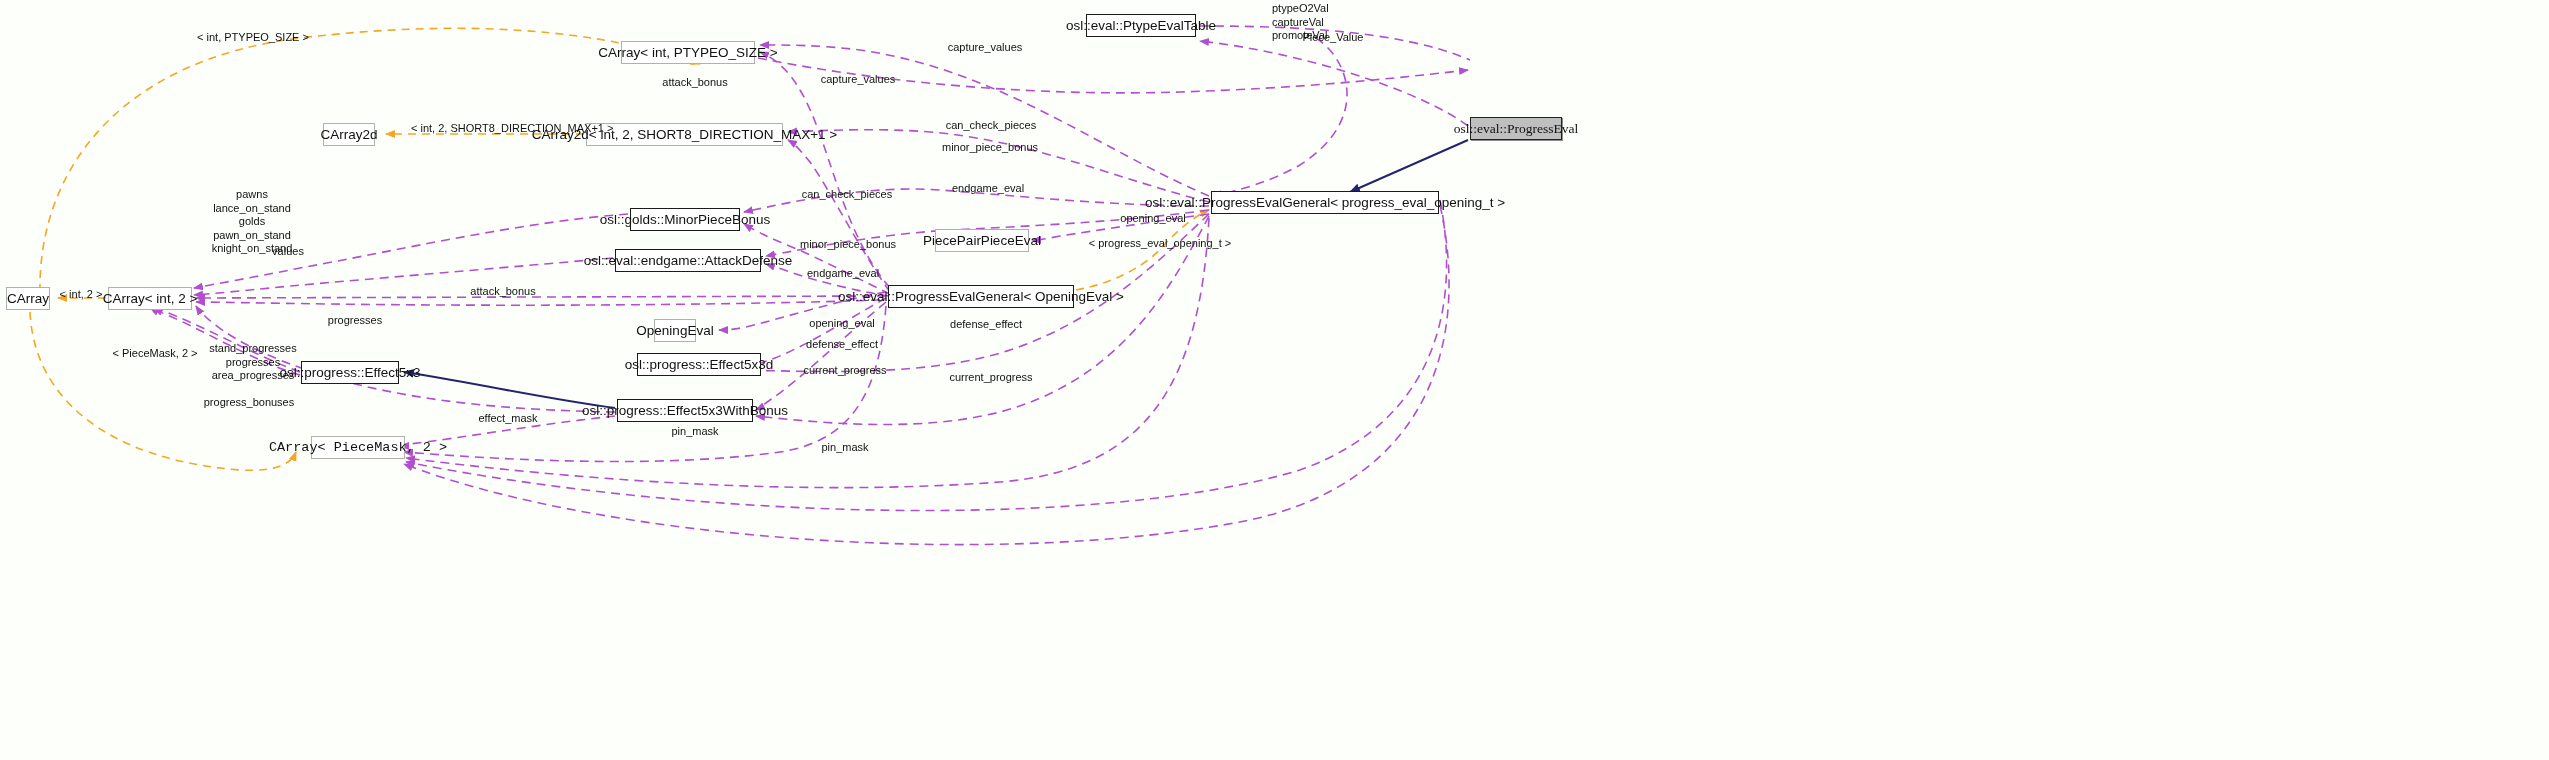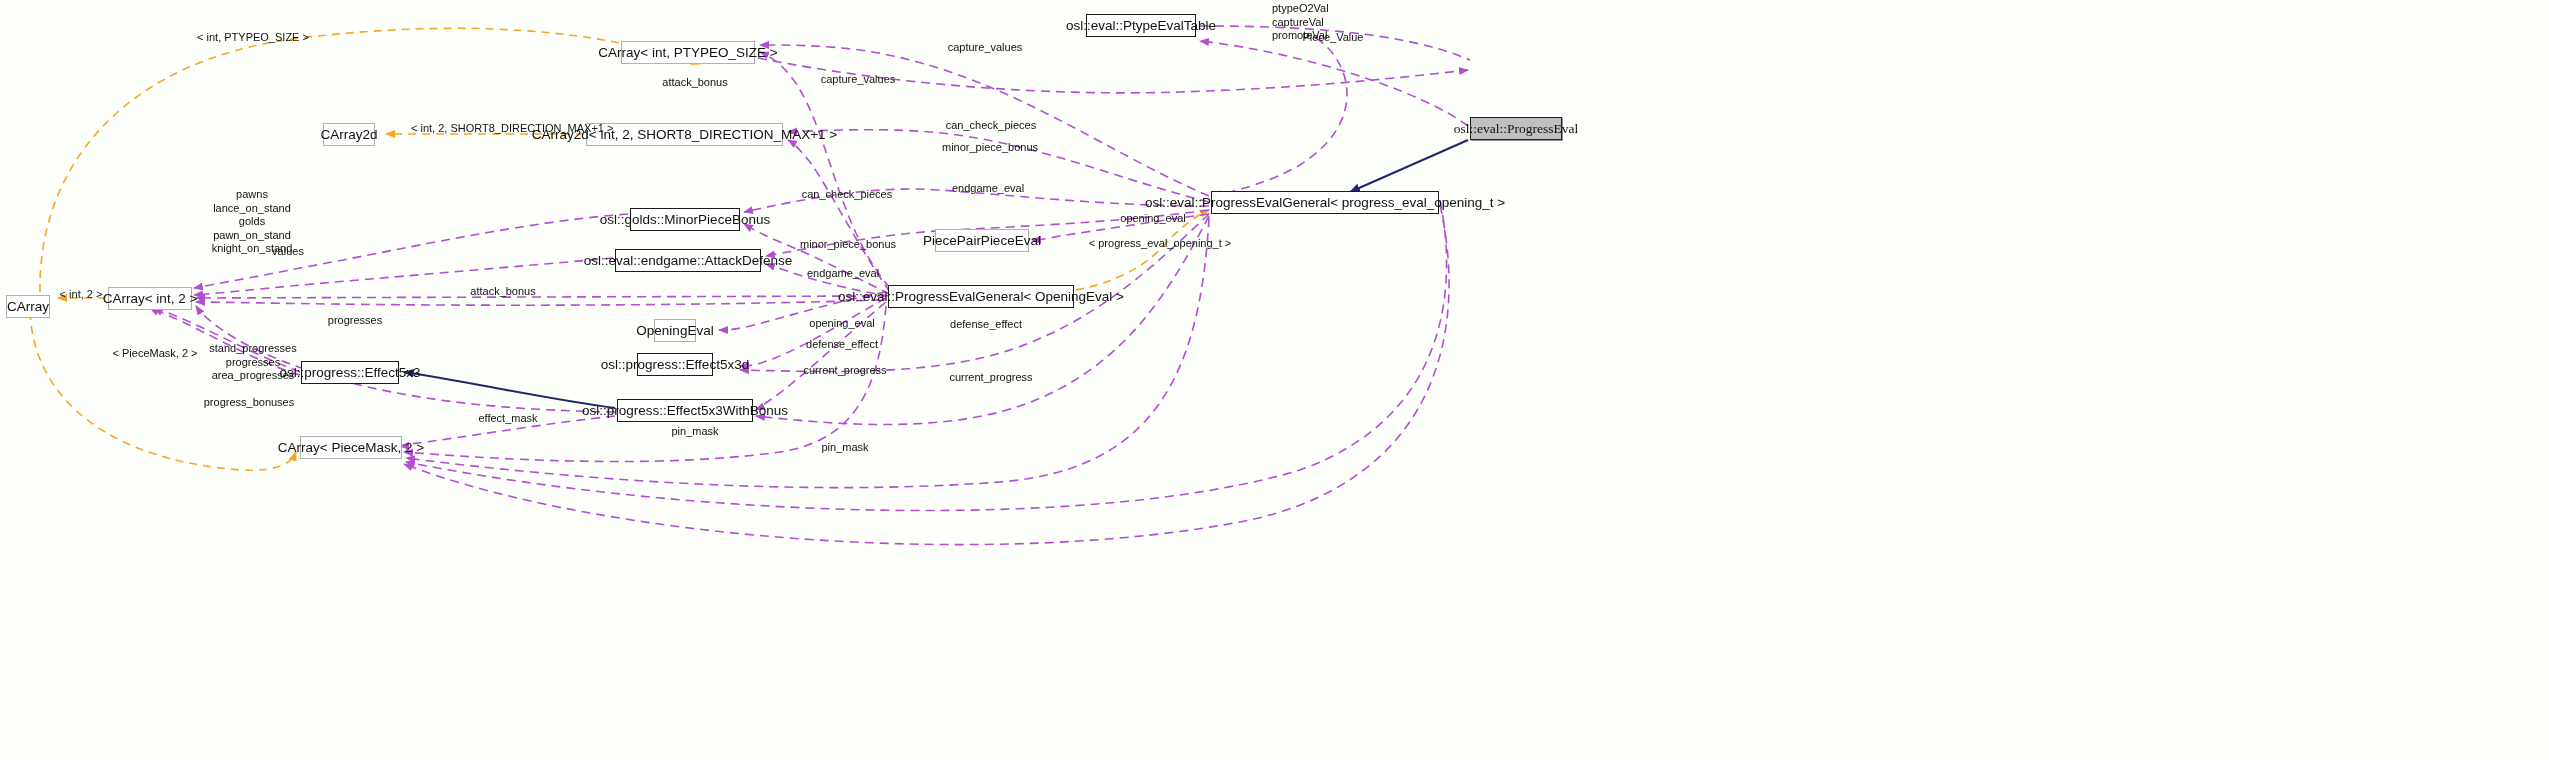--- a/index.html
+++ b/index.html
@@ -139,32 +139,32 @@
     </g>
 
     <g fill="none" stroke-width="2" stroke="#24246b">
 
       <path d="M1468,140 L1350,192" marker-end="url(#ah-navy)"></path>
 
       <path d="M615,408 C540,398 460,380 404,372" marker-end="url(#ah-navy)"></path>
     </g>
   </svg>
 
-  <div class="node plain" style="left:6px;top:287px;width:44px;margin-top:8px;">CArray</div>
+  <div class="node plain" style="left:6px;top:287px;width:44px;">CArray</div>
   <div class="node plain" style="left:108px;top:287px;width:84px;">CArray&lt; int, 2 &gt;</div>
   <div class="node plain" style="left:323px;top:123px;width:52px;">CArray2d</div>
   <div class="node plain" style="left:621px;top:41px;width:134px;">CArray&lt; int, PTYPEO_SIZE &gt;</div>
   <div class="node plain" style="left:586px;top:123px;width:197px;">CArray2d&lt; int, 2, SHORT8_DIRECTION_MAX+1 &gt;</div>
   <div class="node strong" style="left:630px;top:208px;width:110px;">osl::golds::MinorPieceBonus</div>
   <div class="node strong" style="left:615px;top:249px;width:146px;">osl::eval::endgame::AttackDefense</div>
   <div class="node plain" style="left:654px;top:319px;width:42px;">OpeningEval</div>
-  <div class="node strong" style="left:637px;top:353px;width:76px;">osl::progress::Effect5x3d</div>
+  <div class="node strong" style="left:637px;top:353px;width:124px;">osl::progress::Effect5x3d</div>
   <div class="node strong" style="left:301px;top:361px;width:98px;">osl::progress::Effect5x3</div>
   <div class="node strong" style="left:617px;top:399px;width:136px;">osl::progress::Effect5x3WithBonus</div>
-  <div class="node plain" style="left:300px;top:436px;width:102px;">CArray&lt; PieceMask, 2 &gt;</div>
+  <div class="node plain" style="left:311px;top:436px;width:94px;font-family:Liberation Mono, monospace;">CArray&lt; PieceMask, 2 &gt;</div>
   <div class="node plain" style="left:935px;top:229px;width:94px;">PiecePairPieceEval</div>
   <div class="node strong" style="left:888px;top:285px;width:186px;">osl::eval::ProgressEvalGeneral&lt; OpeningEval &gt;</div>
   <div class="node strong" style="left:1211px;top:191px;width:228px;">osl::eval::ProgressEvalGeneral&lt; progress_eval_opening_t &gt;</div>
   <div class="node strong" style="left:1086px;top:14px;width:110px;">osl::eval::PtypeEvalTable</div>
   <div class="node current" style="left:1470px;top:117px;width:92px;">osl::eval::ProgressEval</div>
 
   <div class="edge-label" style="left:193px;top:31px;width:120px;">&lt; int, PTYPEO_SIZE &gt;</div>
   <div class="edge-label multi" style="left:1272px;top:2px;width:90px;text-align:left;">ptypeO2Val
 captureVal
 promoteVal</div>

